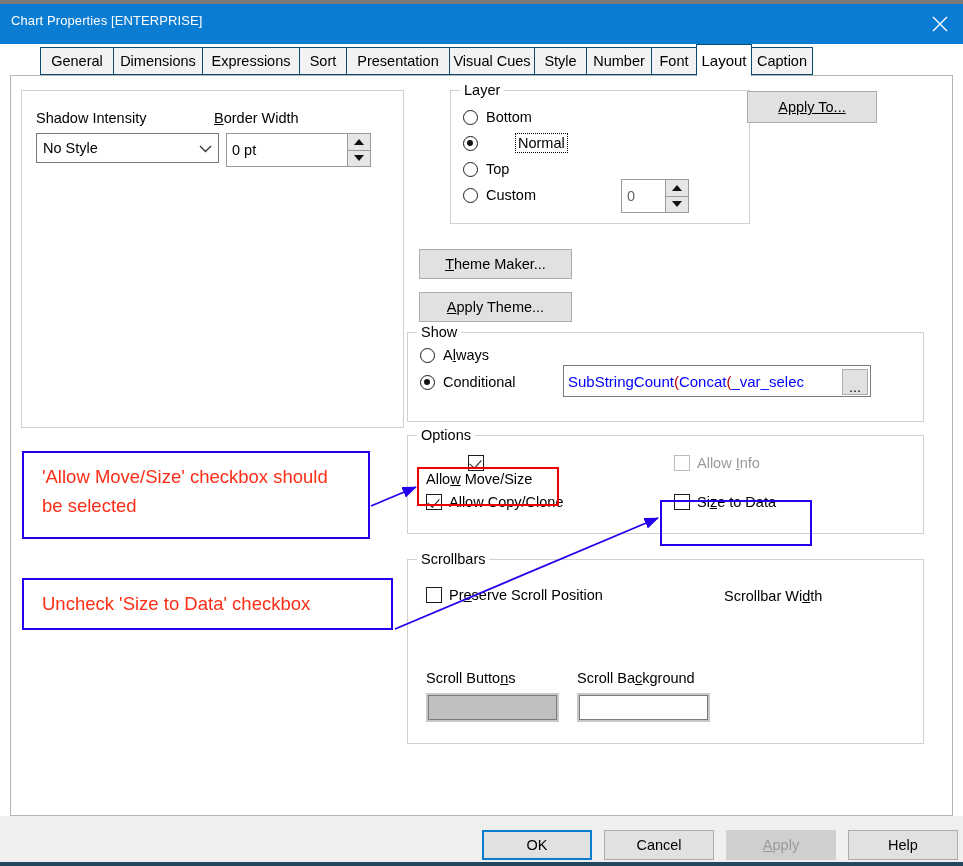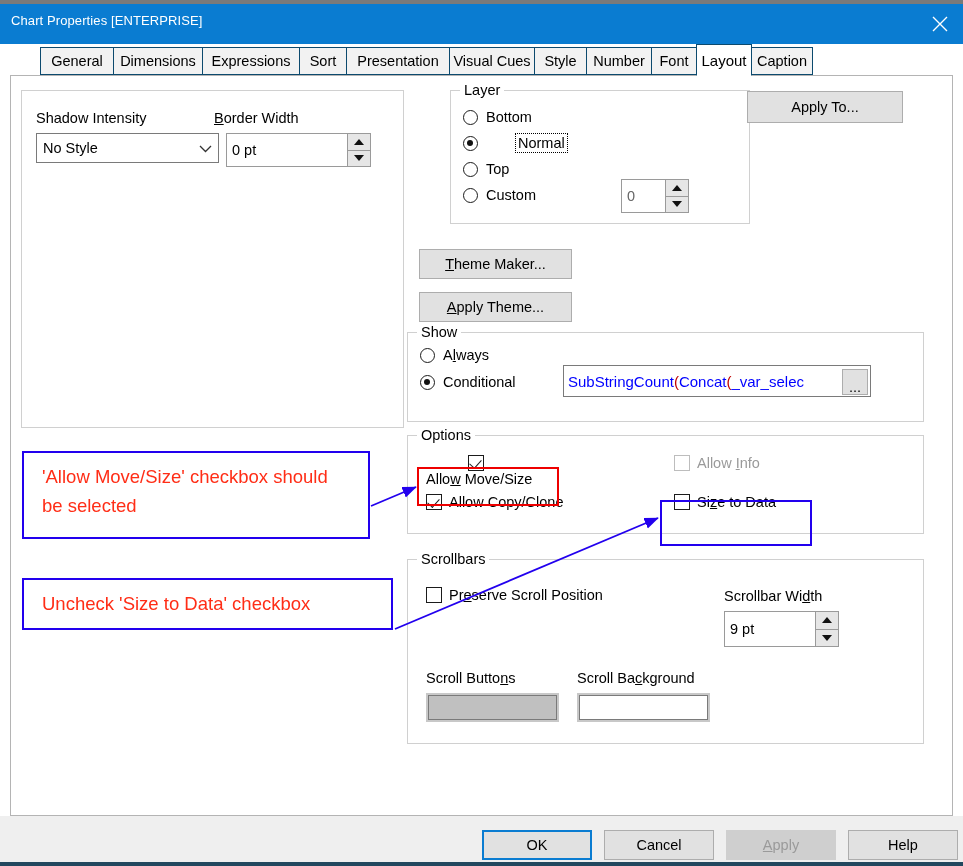--- a/index.html
+++ b/index.html
@@ -246,21 +246,21 @@
         <div class="sb top">
             <span class="tri-up"></span>
           </div>
         <div class="sb">
             <span class="tri-dn"></span>
           </div>
       </div>
     </div>
   </div>
 
-  <div class="btn" style="left:736px;top:15px;width:156px;height:32px;">
+  <div class="btn" style="left:736px;top:15px;width:130px;height:32px;text-decoration:underline;">
     <span>Apply To...</span>
   </div>
 
   <div class="btn" style="left:408px;top:216px;width:153px;height:30px;">
     <span><u>A</u>pply Theme...</span>
   </div>
   <div class="btn" style="left:408px;top:173px;width:153px;height:30px;">
     <span><u>T</u>heme Maker...</span>
   </div>
 
@@ -306,31 +306,20 @@
 
   <div class="gbox" style="left:396px;top:483px;width:517px;height:185px;">
     <div class="lg">Scrollbars</div>
 
     <div class="check" style="left:18px;top:27px;">
       <span class="cb"></span>
       <span>Pr<u>e</u>serve Scroll Position</span>
     </div>
 
     <div class="lbl" style="left:316px;top:28px;">Scrollbar Wi<u>d</u>th</div>
-    <div class="spin" style="left:316px;top:51px;width:115px;height:36px;">
-      <div class="sval">9 pt</div>
-      <div class="sbtns">
-        <div class="sb top">
-            <span class="tri-up"></span>
-          </div>
-        <div class="sb">
-            <span class="tri-dn"></span>
-          </div>
-      </div>
-    </div>
 
     <div class="lbl" style="left:18px;top:110px;">Scroll Butto<u>n</u>s</div>
     <div class="swatch" style="left:18px;top:133px;width:133px;height:29px;">
       <div class="inner" id="sw-buttons" style="background: rgb(192, 192, 192);"></div>
     </div>
 
     <div class="lbl" style="left:169px;top:110px;">Scroll Ba<u>c</u>kground</div>
     <div class="swatch" style="left:169px;top:133px;width:133px;height:29px;">
       <div class="inner" id="sw-bg" style="background: rgb(255, 255, 255);"></div>
     </div>

